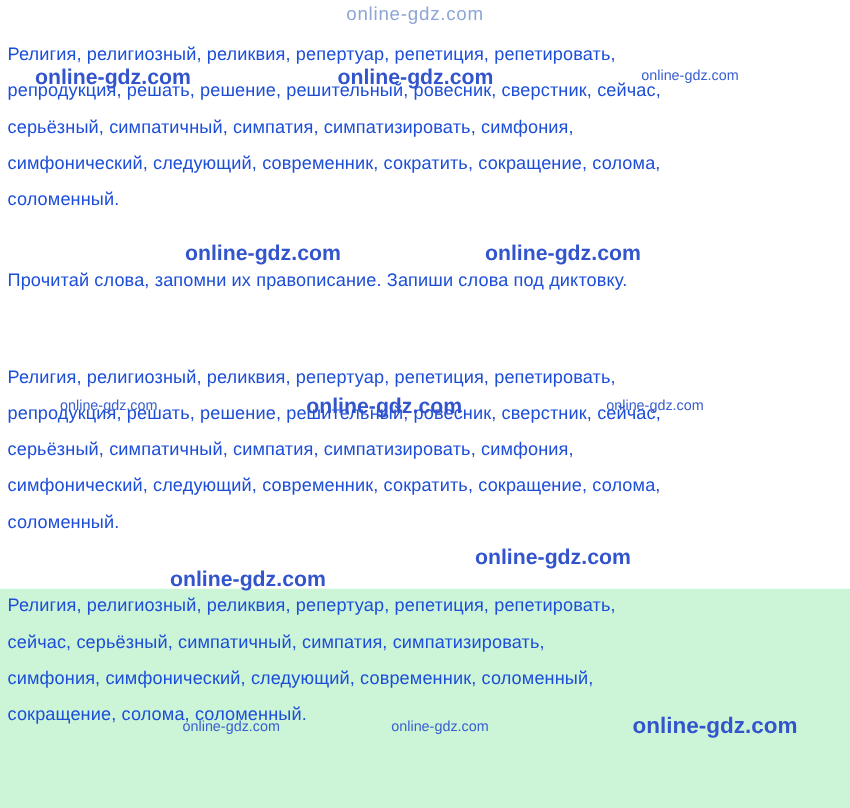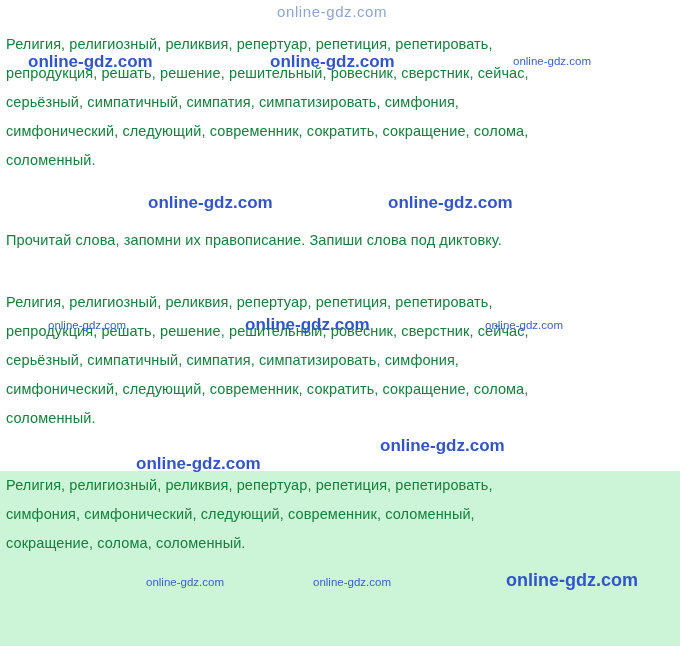--- a/index.html
+++ b/index.html
@@ -22,21 +22,21 @@
   }
   .block {
     position: absolute;
     left: 0;
     width: 680px;
     box-sizing: border-box;
     padding: 0 6px;
   }
   .line {
     font-size: 14.5px;
-    color: #15803d;
+    color: #1d4ed8;
     line-height: 29px;
     white-space: nowrap;
     letter-spacing: 0.1px;
   }
   .green-section {
     position: absolute;
     left: 0;
     top: 471px;
     width: 680px;
     height: 175px;
@@ -68,34 +68,35 @@
   <div class="green-section"></div>
 
   <div class="block" style="top: 30px;">
     <div class="line">Религия, религиозный, реликвия, репертуар, репетиция, репетировать,</div>
     <div class="line">репродукция, решать, решение, решительный, ровесник, сверстник, сейчас,</div>
     <div class="line">серьёзный, симпатичный, симпатия, симпатизировать, симфония,</div>
     <div class="line">симфонический, следующий, современник, сократить, сокращение, солома,</div>
     <div class="line">соломенный.</div>
   </div>
 
-  <div class="block" style="top: 226px;">
+  <div class="block" style="top: 211px;">
     <div class="line">Прочитай слова, запомни их правописание. Запиши слова под диктовку.</div>
   </div>
 
   <div class="block" style="top: 288px;">
     <div class="line">Религия, религиозный, реликвия, репертуар, репетиция, репетировать,</div>
     <div class="line">репродукция, решать, решение, решительный, ровесник, сверстник, сейчас,</div>
     <div class="line">серьёзный, симпатичный, симпатия, симпатизировать, симфония,</div>
     <div class="line">симфонический, следующий, современник, сократить, сокращение, солома,</div>
     <div class="line">соломенный.</div>
   </div>
 
   <div class="block" style="top: 471px;">
     <div class="line">Религия, религиозный, реликвия, репертуар, репетиция, репетировать,</div>
+    <div class="line">сейчас, серьёзный, симпатичный, симпатия, симпатизировать,</div>
     <div class="line">симфония, симфонический, следующий, современник, соломенный,</div>
     <div class="line">сокращение, солома, соломенный.</div>
   </div>
 
   <div id="watermark-layer">
       <div class="wm wm-top wm-m" style="left: 277px; top: 3px;">online-gdz.com</div>
       <div class="wm wm-l" style="left: 28px; top: 52px;">online-gdz.com</div>
       <div class="wm wm-l" style="left: 270px; top: 52px;">online-gdz.com</div>
       <div class="wm wm-s" style="left: 513px; top: 55px;">online-gdz.com</div>
       <div class="wm wm-l" style="left: 148px; top: 193px;">online-gdz.com</div>

